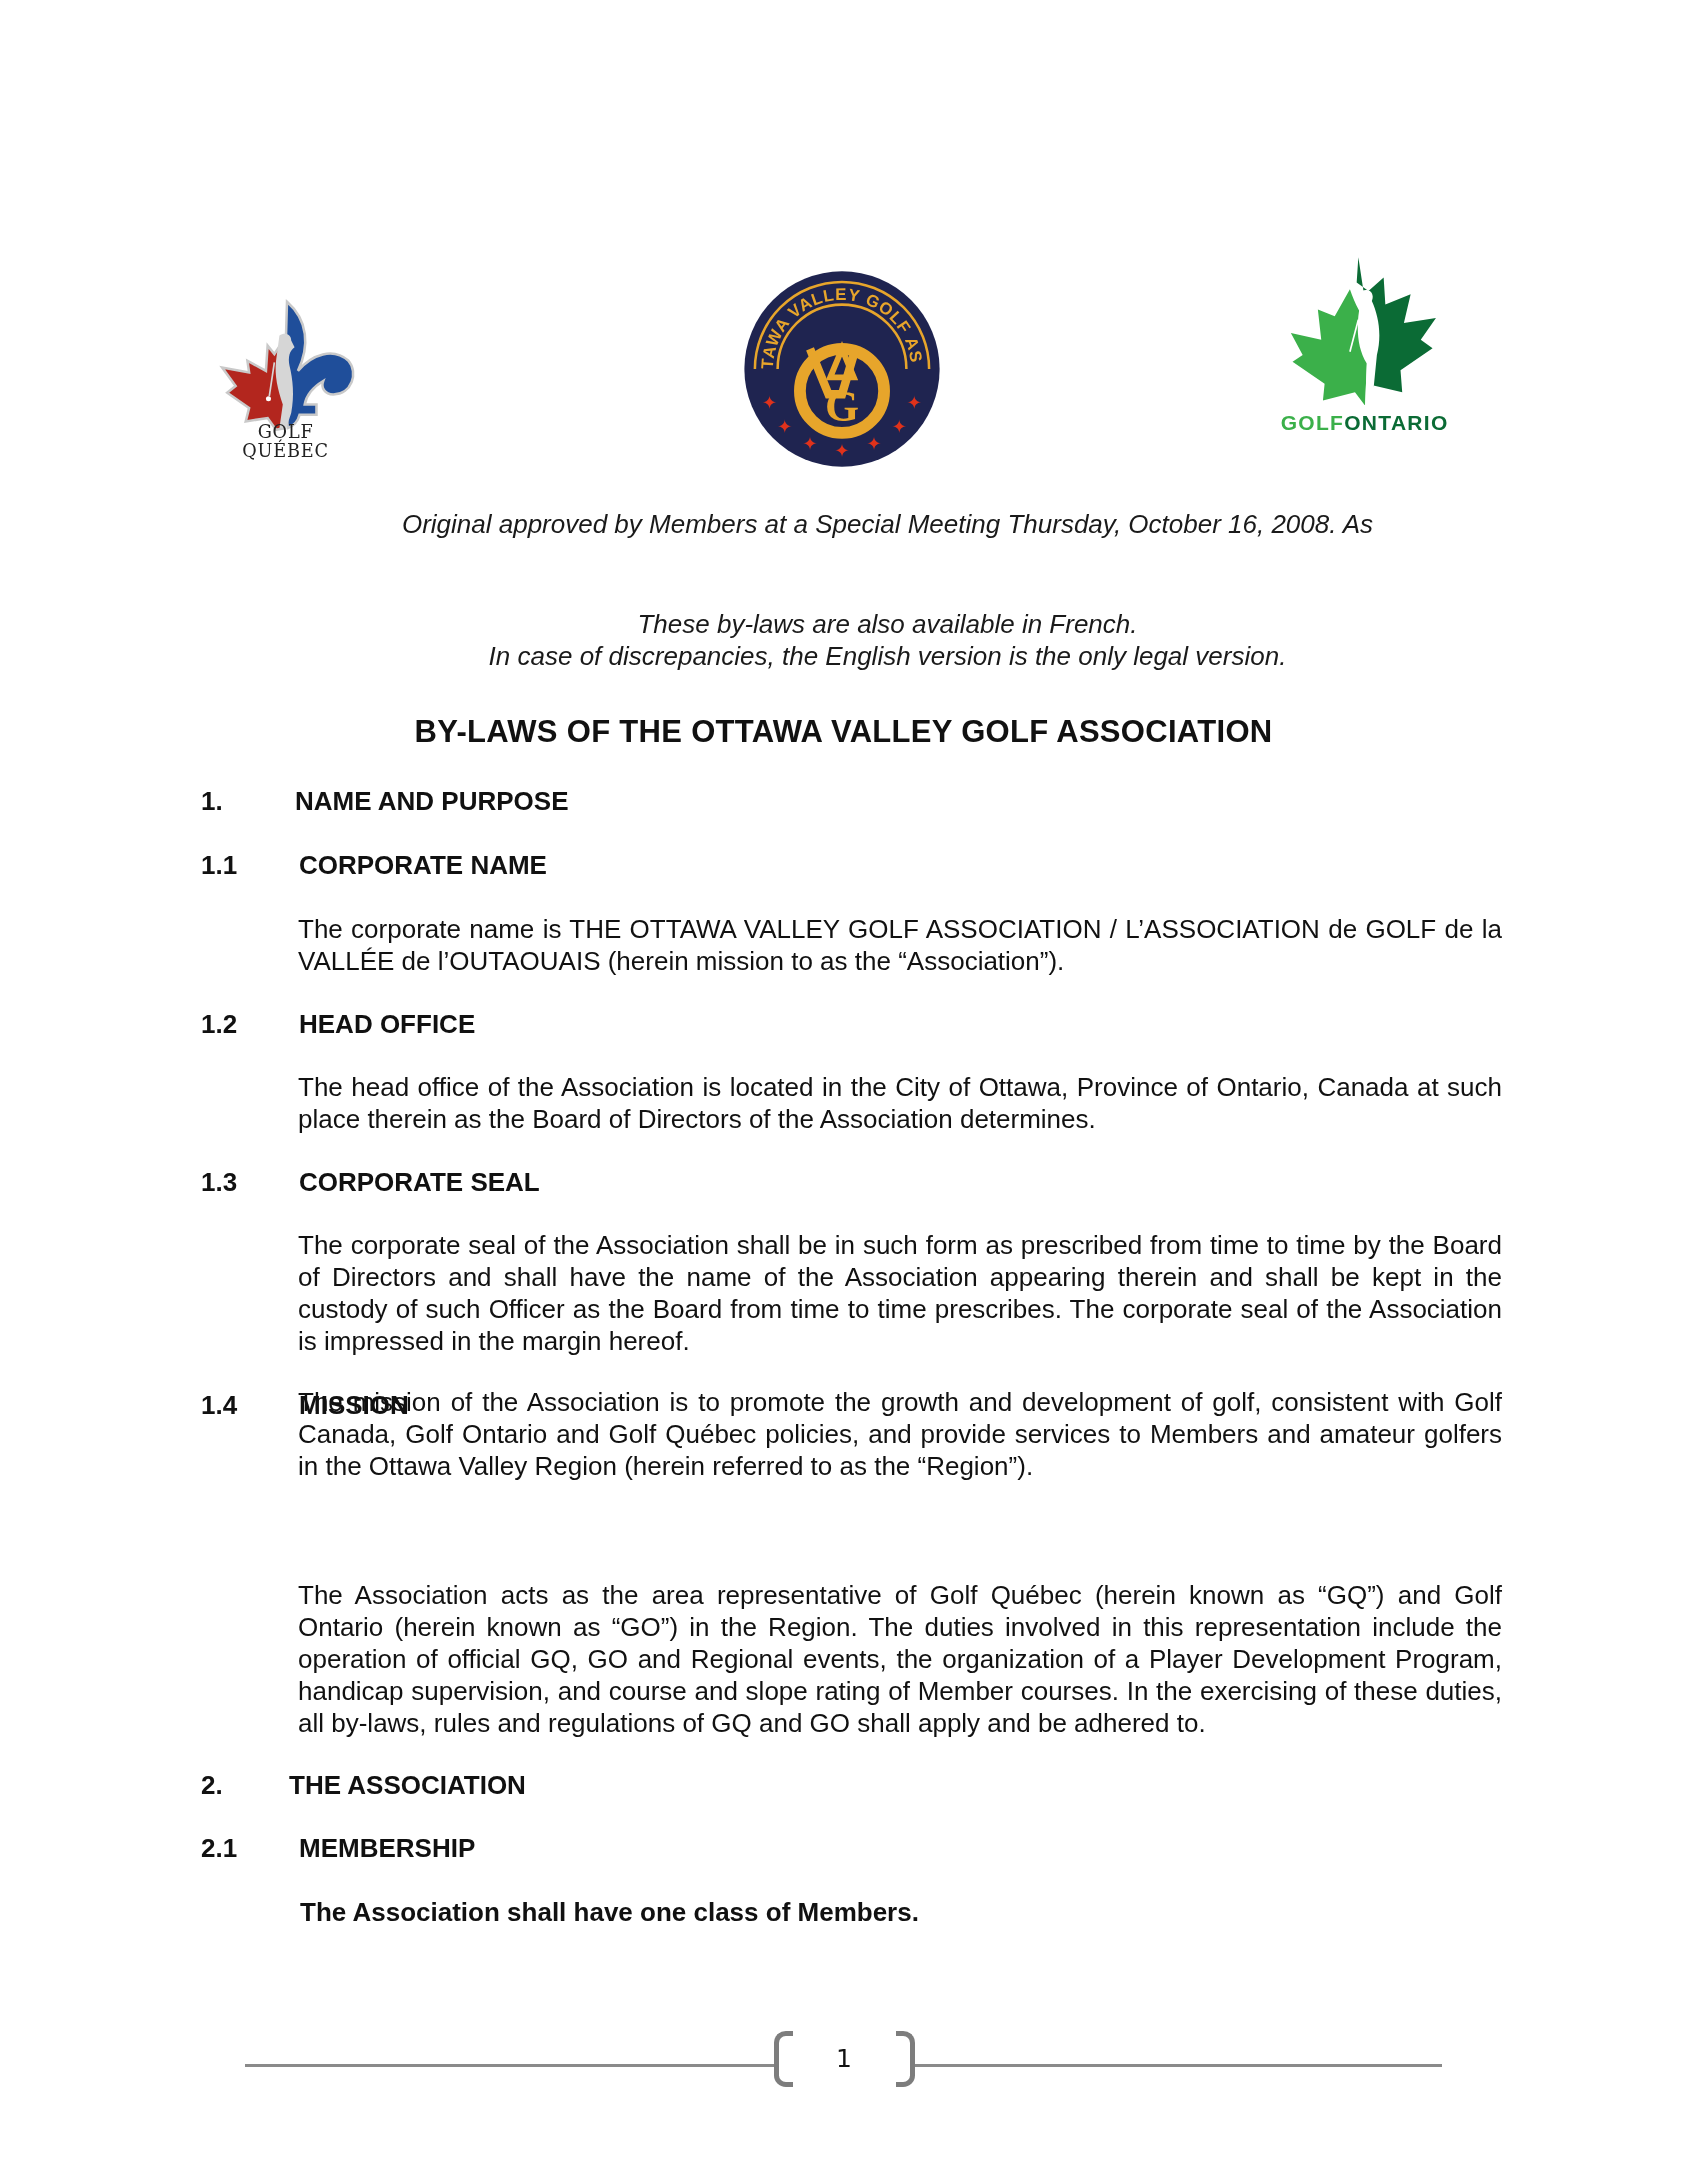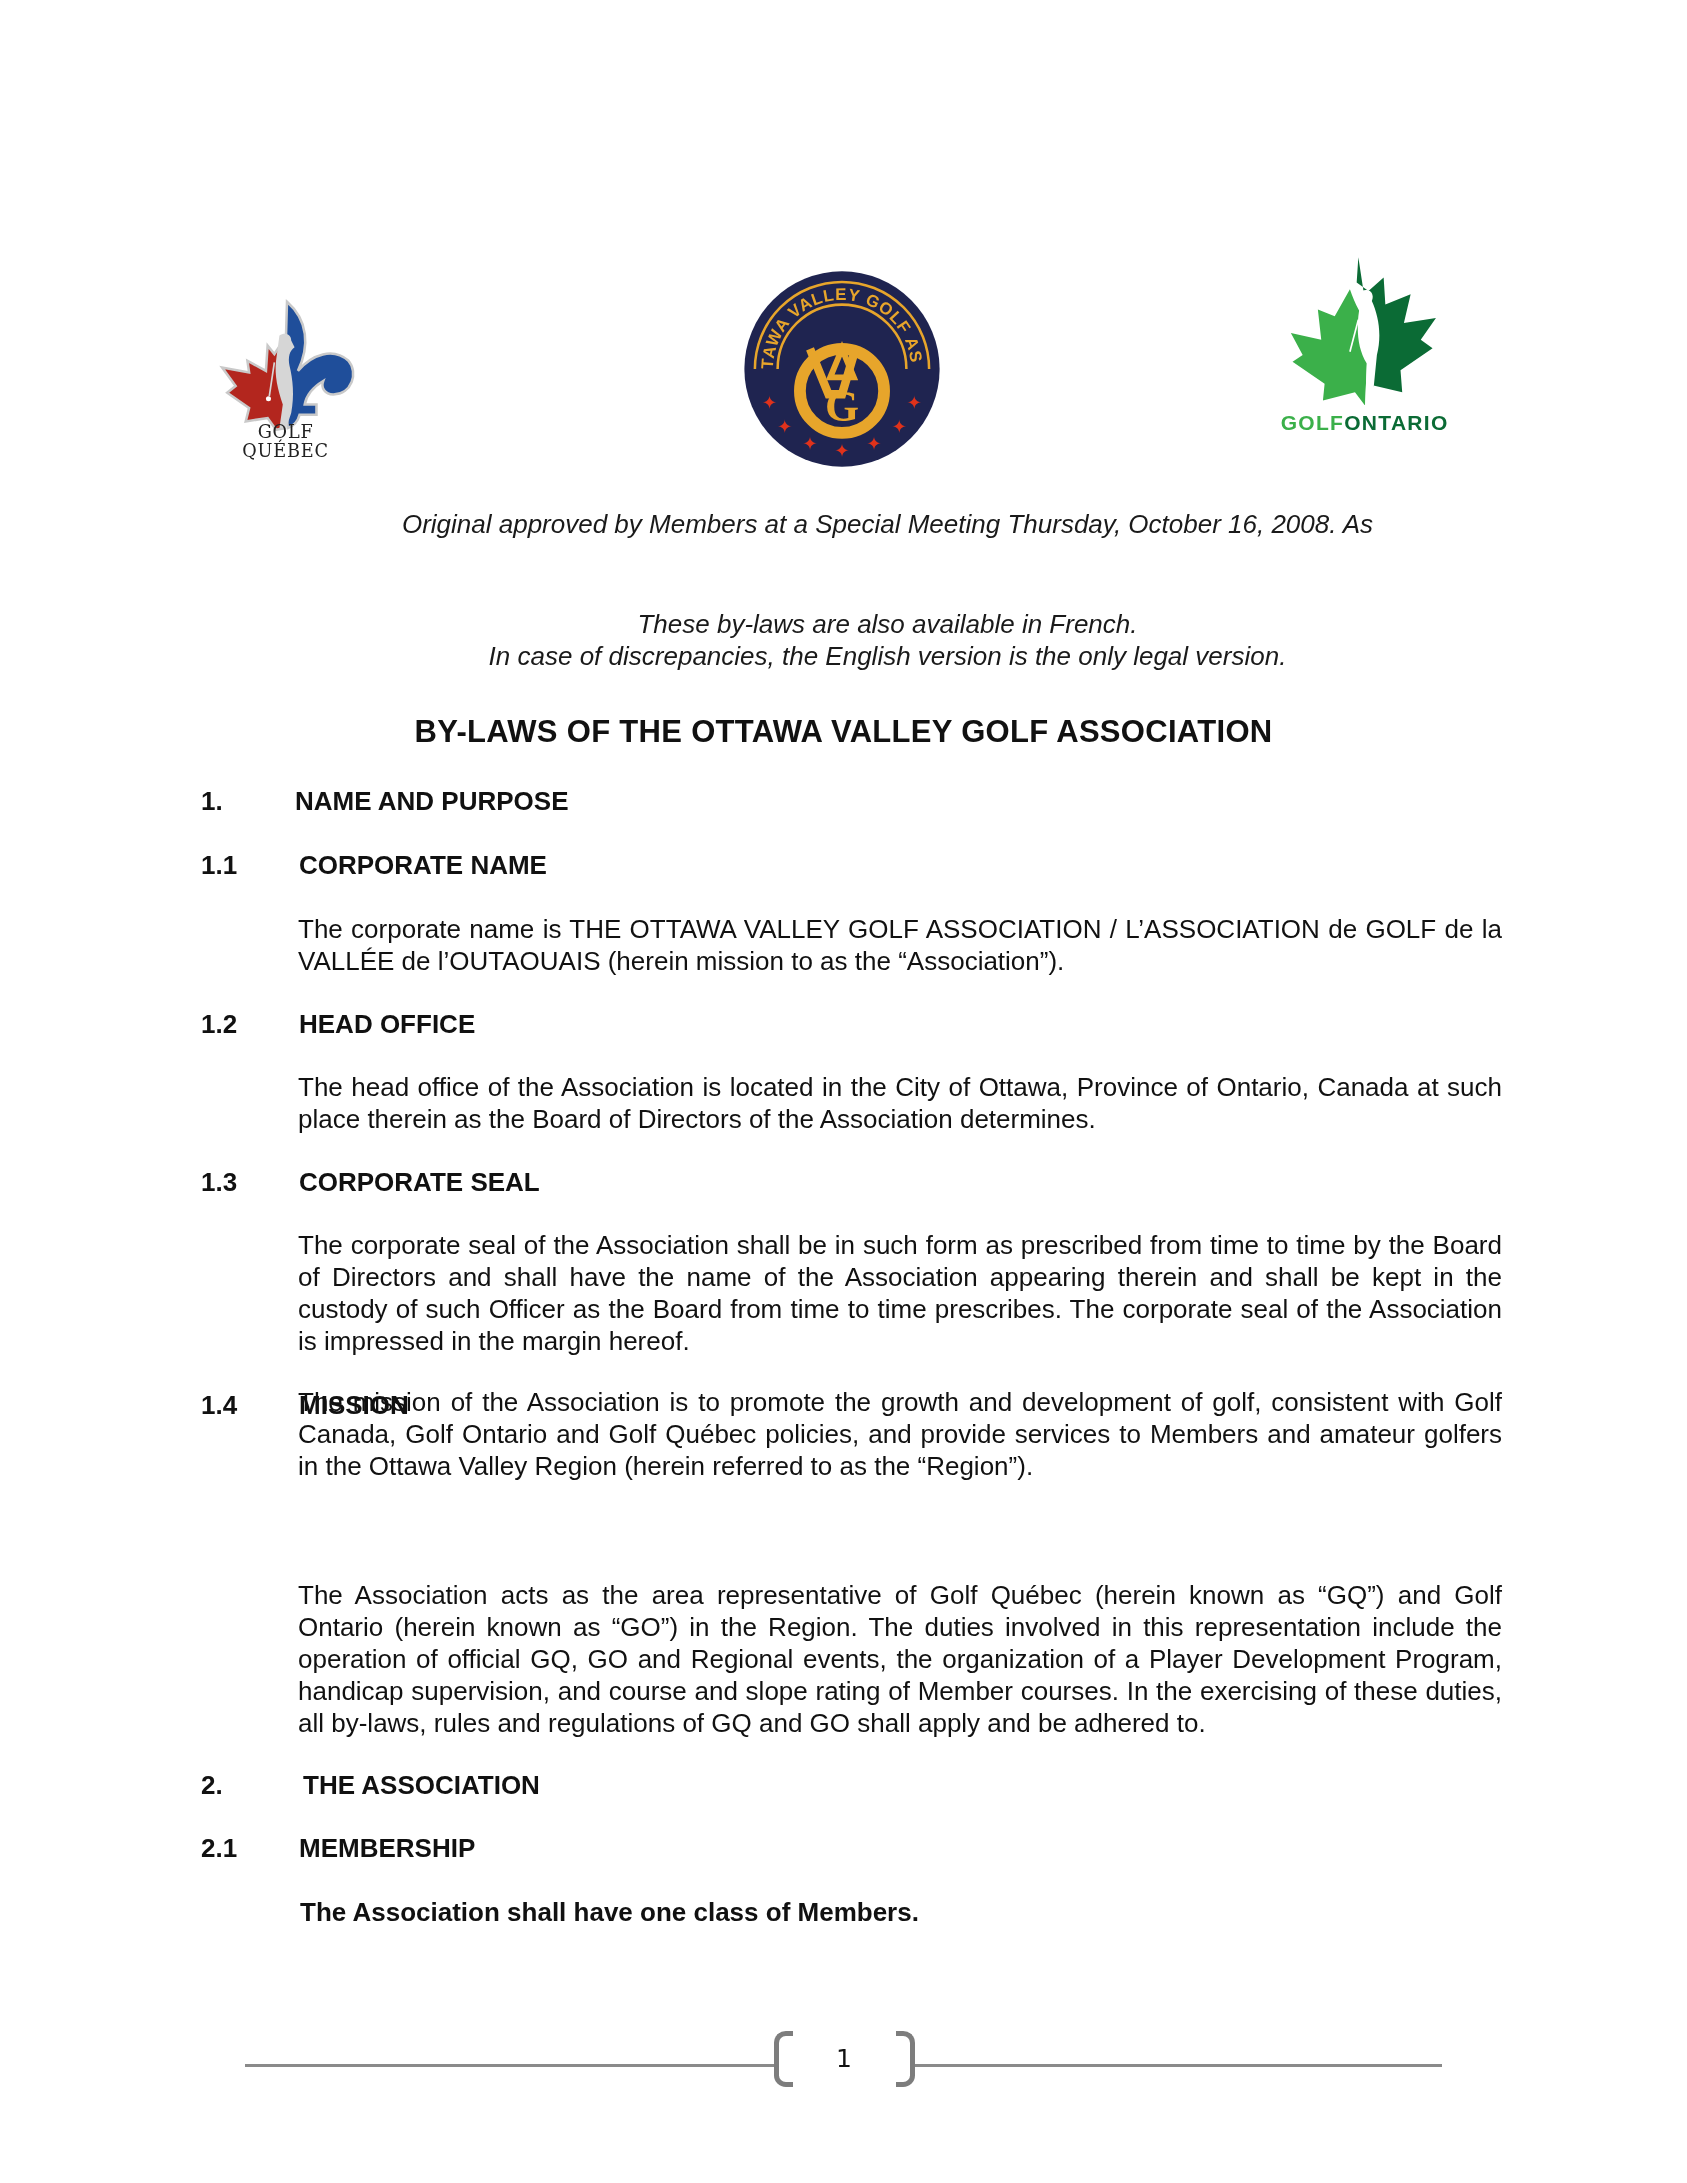--- a/index.html
+++ b/index.html
@@ -129,21 +129,21 @@
 
 <div class="h" style="left:201px;top:1390px;">
   <span class="num">1.4</span>
   <span class="txt" style="left:98px;">MISSION</span>
 </div>
 <div class="p" style="top:1386px;">The mission of the Association is to promote the growth and development of golf, consistent with Golf Canada, Golf Ontario and Golf Québec policies, and provide services to Members and amateur golfers in the Ottawa Valley Region (herein referred to as the “Region”).</div>
 <div class="p" style="top:1579px;">The Association acts as the area representative of Golf Québec (herein known as “GQ”) and Golf Ontario (herein known as “GO”) in the Region. The duties involved in this representation include the operation of official GQ, GO and Regional events, the organization of a Player Development Program, handicap supervision, and course and slope rating of Member courses. In the exercising of these duties, all by-laws, rules and regulations of GQ and GO shall apply and be adhered to.</div>
 
 <div class="h" style="left:201px;top:1770px;">
   <span class="num">2.</span>
-  <span class="txt" style="left:102px;">THE ASSOCIATION</span>
+  <span class="txt" style="left:88px;">THE ASSOCIATION</span>
 </div>
 
 <div class="h" style="left:201px;top:1833px;">
   <span class="num">2.1</span>
   <span class="txt" style="left:98px;">MEMBERSHIP</span>
 </div>
 <div class="p" style="top:1896px;left:300px;font-weight:bold;">The Association shall have one class of Members.</div>
 
 <div class="footer-line" id="footer-left"></div>
 <div class="footer-line" id="footer-right"></div>

